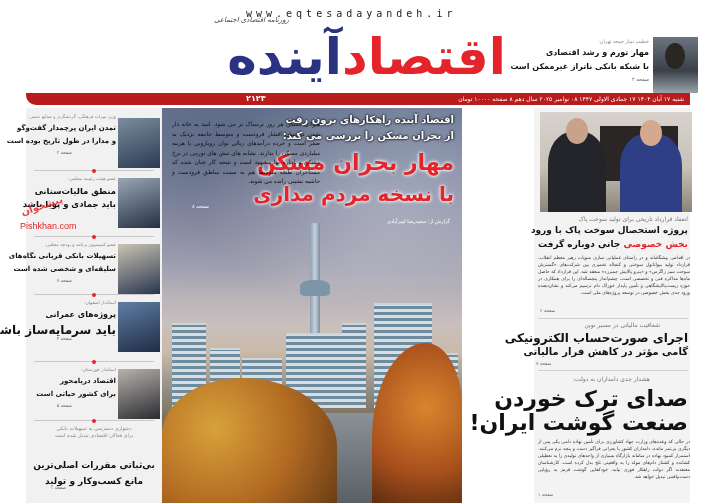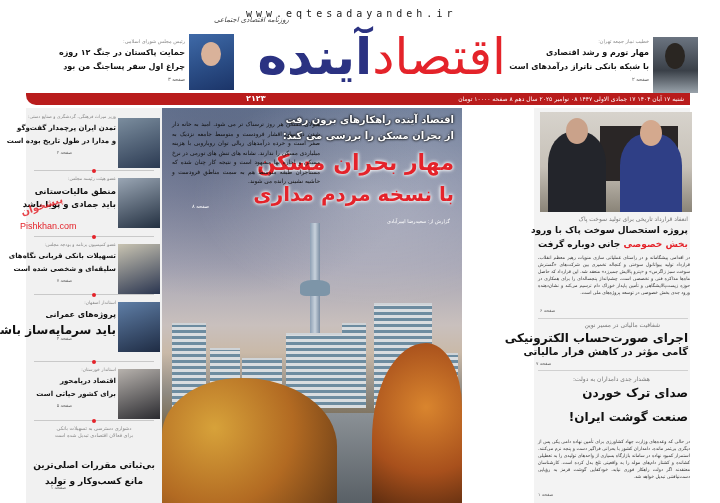--- a/index.html
+++ b/index.html
@@ -6,21 +6,21 @@
   html, body { width: 720px; height: 503px; overflow: hidden; background: #ffffff; }
   body { font-family: "DejaVu Sans", sans-serif; direction: rtl; position: relative; }
 
   .page { position: absolute; left: 26px; top: 0; width: 664px; height: 503px; background: #fff; }
 
   
   .masthead { position: absolute; left: 0; top: 0; width: 664px; height: 86px; }
   .site-url { position: absolute; left: 220px; top: 8px; font-family: "DejaVu Sans Mono", monospace; font-size: 10px; letter-spacing: 4px; color: #222; direction: ltr; }
   .tagline { position: absolute; left: 188px; top: 16px; font-size: 7px; color: #444; font-style: italic; }
   .logo { position: absolute; left: 180px; top: 24px; width: 300px; height: 62px; display: flex; direction: rtl; align-items: flex-end; }
-  .logo .red { font-family: "DejaVu Sans", sans-serif; font-weight: normal; font-size: 50px; color: #e4232a; line-height: 58px; letter-spacing: -2px; }
+  .logo .red { font-family: "DejaVu Sans", sans-serif; font-weight: bold; font-size: 50px; color: #e4232a; line-height: 58px; letter-spacing: -2px; }
   .logo .blue { font-family: "DejaVu Sans", sans-serif; font-weight: bold; font-size: 50px; color: #2b3282; line-height: 58px; letter-spacing: -2px; }
 
   .side-box { position: absolute; top: 34px; width: 165px; height: 58px; }
   .side-box .photo { position: absolute; top: 0; width: 45px; height: 56px; }
   .side-box .kicker { position: absolute; top: 4px; font-size: 5px; color: #888; white-space: nowrap; }
   .side-box .h1 { position: absolute; top: 14px; font-size: 8px; font-weight: bold; color: #111; white-space: nowrap; }
   .side-box .h2 { position: absolute; top: 28px; font-size: 8px; font-weight: bold; color: #111; white-space: nowrap; }
   .side-box .pg { position: absolute; top: 42px; font-size: 5px; color: #555; }
 
   .sb-left { left: 46px; }
@@ -83,49 +83,42 @@
   .rc-photo .man1 { position:absolute; left:8px; top:20px; width:58px; height:80px; background:#23252b; border-radius:40% 40% 0 0; }
   .rc-photo .man1::before { content:""; position:absolute; left:18px; top:-14px; width:22px; height:26px; border-radius:50%; background:#caa28a; }
   .rc-photo .man2 { position:absolute; left:80px; top:22px; width:62px; height:78px; background:#2f3f86; border-radius:40% 40% 0 0; }
   .rc-photo .man2::before { content:""; position:absolute; left:20px; top:-14px; width:22px; height:26px; border-radius:50%; background:#d4a98e; }
   .rc-photo .dark { position:absolute; left:60px; top:14px; width:78px; height:55px; background:#2a2626; z-index:0; }
   .rc-kicker { position:absolute; right:2px; font-size:6px; color:#777; white-space:nowrap; }
   .rc-h { position:absolute; right:2px; font-size:9px; font-weight:bold; color:#111; white-space:nowrap; }
   .rc-h .red { color:#e4232a; }
   .rc-body { position:absolute; left:4px; width:152px; font-size:4.6px; line-height:7px; color:#333; text-align:justify; }
   .rc-pg { position:absolute; font-size:4.5px; color:#666; }
-  .rc-big { position:absolute; right:2px; font-size:12px; font-weight:bold; color:#111; white-space:nowrap; }
+  .rc-big { position:absolute; right:2px; font-size:22px; font-weight:bold; color:#111; white-space:nowrap; }
   .rc-sep { position:absolute; left:4px; width:150px; height:1px; background:#d0d0d0; }
 </style>
 </head>
 <body>
 
 <div class="page">
 
   <div class="masthead">
     <div class="site-url">www.eqtesadayandeh.ir</div>
     <div class="tagline">روزنامه اقتصادی اجتماعی</div>
     <div class="logo">
       <span class="red">اقتصاد</span>
       <span class="blue">آینده</span>
     </div>
 
-    <div class="side-box sb-left">
-      <div class="photo"></div>
-      <div class="kicker">رئیس مجلس شورای اسلامی:</div>
-      <div class="h1">حمایت پاکستان در جنگ ۱۲ روزه</div>
-      <div class="h2">چراغ اول سفر پساجنگ من بود</div>
-      <div class="pg">صفحه ۳</div>
-    </div>
 
     <div class="side-box sb-right">
       <div class="photo"></div>
       <div class="kicker">خطیب نماز جمعه تهران:</div>
       <div class="h1">مهار تورم و رشد اقتصادی</div>
-      <div class="h2">با شبکه بانکی ناتراز درآمدهای است</div>
+      <div class="h2">با شبکه بانکی ناتراز غیرممکن است</div>
       <div class="pg">صفحه ۲</div>
     </div>
   </div>
 
   <div class="date-bar">
     <span class="issue">۲۱۲۳</span>
     <span class="date">شنبه ۱۷ آبان ۱۴۰۴   ۱۷ جمادی الاولی ۱۴۴۷   ۰۸ نوامبر ۲۰۲۵   سال دهم   ۸ صفحه   ۱۰۰۰۰ تومان</span>
   </div>
 
   <div class="left-col">

